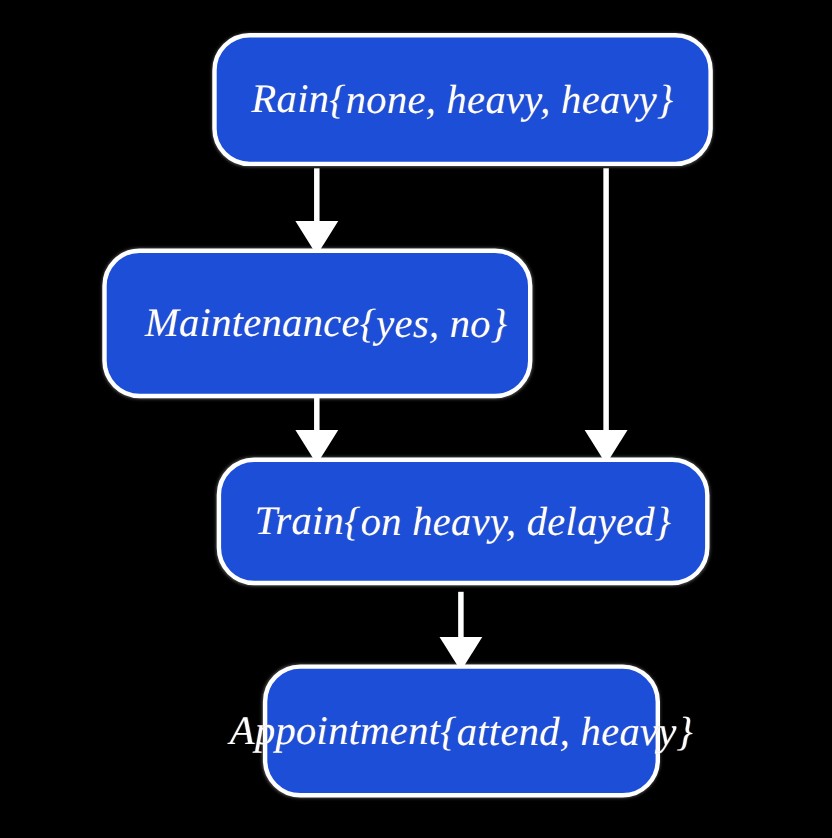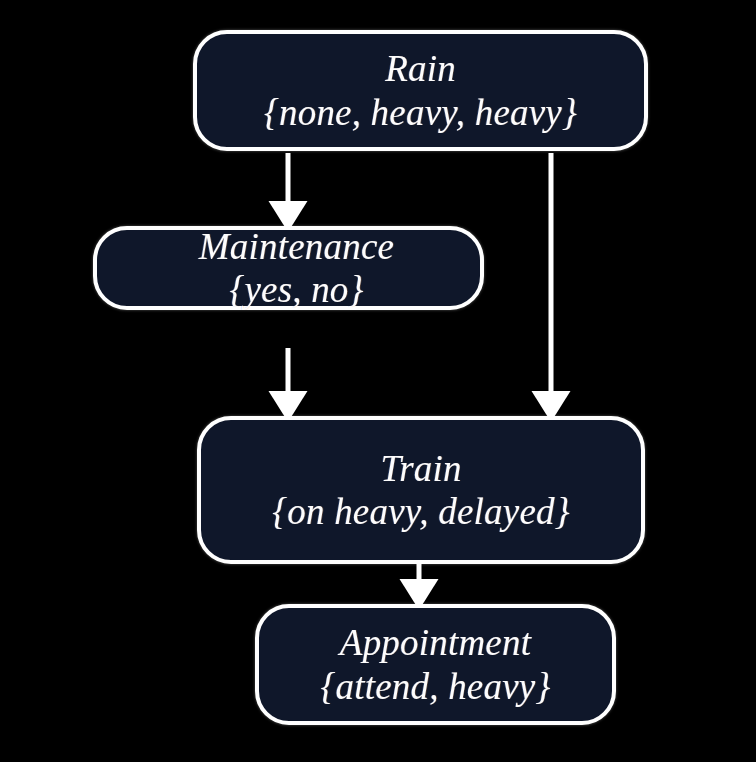--- a/index.html
+++ b/index.html
@@ -24,25 +24,25 @@
     position: absolute;
     left: 0;
     top: 0;
     width: 756px;
     height: 762px;
     pointer-events: none;
   }
   .node {
     position: absolute;
     box-sizing: border-box;
-    background: #0f172a;
+    background: #1d4ed8;
     border: 4px solid #ffffff;
     border-radius: 34px;
     display: flex;
-    flex-direction: column;
+    flex-direction: row;
     align-items: center;
     justify-content: center;
     box-shadow: 0 0 3px rgba(255,255,255,0.35);
   }
   .node-title,
   .node-states {
     color: #fdfdfd;
     font-style: italic;
     font-weight: normal;
     text-align: center;
@@ -55,23 +55,23 @@
   }
   .node-title {
     font-size: 37px;
   }
   .node-states {
     font-size: 37px;
     margin-top: 2px;
   }
   
   #node-rain        { left: 193px; top: 30px;  width: 455px; height: 121px; }
-  #node-maintenance { left: 93px;  top: 226px; width: 391px; height: 84px; padding-left: 16px; }
-  #node-train       { left: 197px; top: 416px; width: 448px; height: 148px; }
-  #node-appointment { left: 239px; top: 604px; width: 361px; height: 121px; margin-left: 16px; }
+  #node-maintenance { left: 93px;  top: 226px; width: 391px; height: 136px; padding-left: 16px; }
+  #node-train       { left: 197px; top: 416px; width: 448px; height: 116px; }
+  #node-appointment { left: 239px; top: 604px; width: 361px; height: 121px; }
 </style>
 </head>
 <body>
 
 <div id="canvas">
 
   <svg id="edge-layer" viewBox="0 0 756 762" width="756" height="762" aria-hidden="true">
     <defs>
       <marker id="arrowhead" markerWidth="9" markerHeight="9" refX="2.4" refY="4.5" orient="auto" markerUnits="strokeWidth">
         <path d="M0,0.6 L0,8.4 L6.2,4.5 z" fill="#ffffff"></path>

